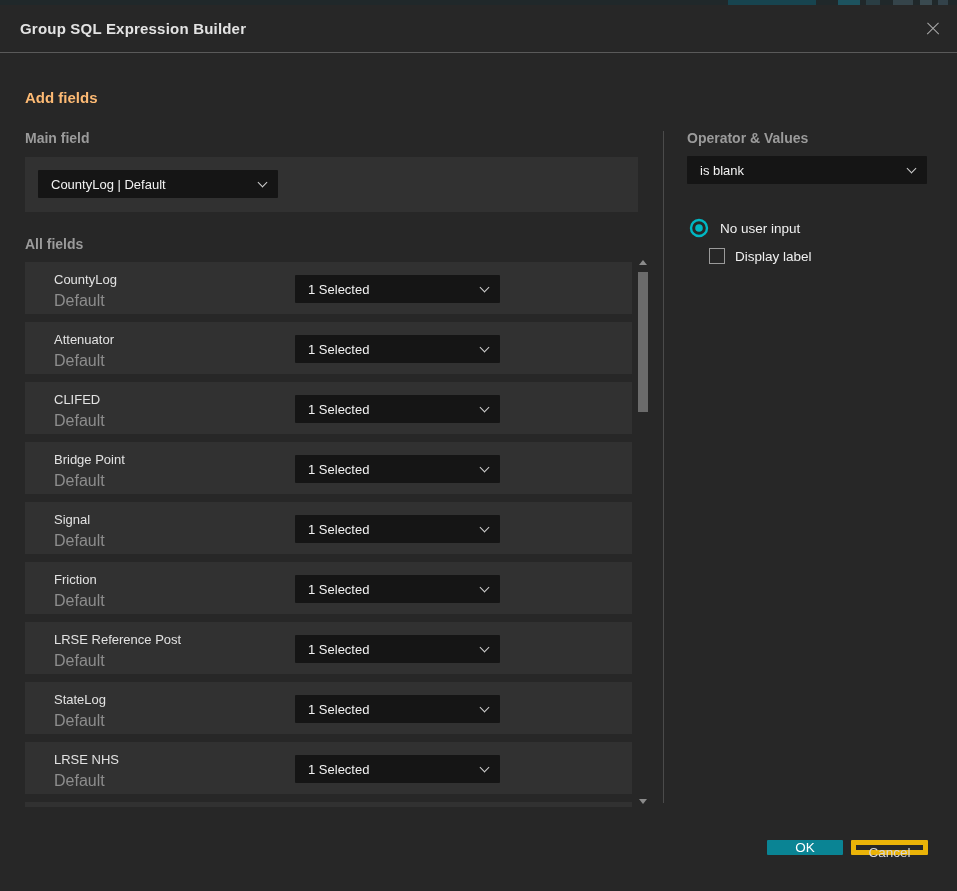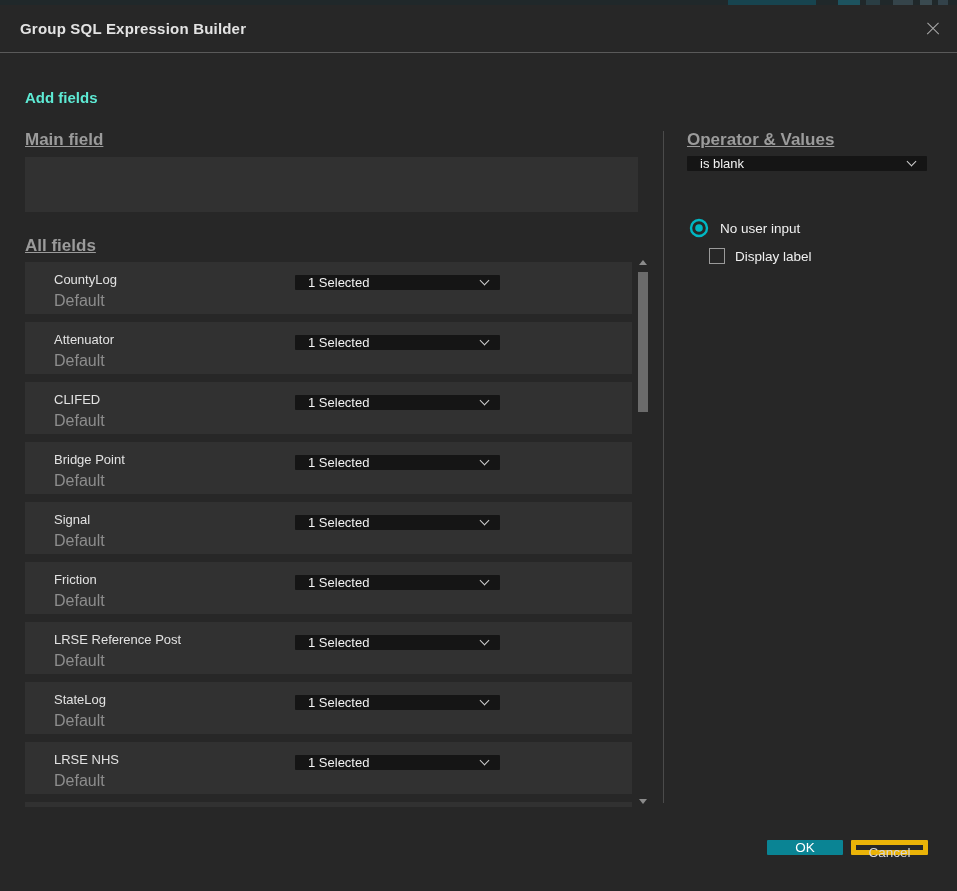--- a/index.html
+++ b/index.html
@@ -31,34 +31,34 @@
   .close-x { position:relative; display:block; width:20px; height:20px; }
   .close-x::before, .close-x::after {
     content:""; position:absolute; left:2px; top:9px; width:16px; height:1.4px;
     background:#a9a9a9;
   }
   .close-x::before { transform:rotate(45deg); }
   .close-x::after  { transform:rotate(-45deg); }
 
   .section-heading {
     position:absolute; left:25px; top:84px;
-    font-size:15px; font-weight:700; color:#5eead4;
-  }
-  .sub-label { position:absolute; font-size:17px; font-weight:700; color:#9b9b9b;text-decoration:underline; }
+    font-size:15px; font-weight:700; color:#fdba74;
+  }
+  .sub-label { position:absolute; font-size:14px; font-weight:700; color:#9b9b9b; }
   .main-field-label { left:25px; top:125px; }
   .all-fields-label { left:25px; top:231px; }
   .operator-label   { left:687px; top:125px; }
 
   .main-band {
     position:absolute; left:25px; top:152px; width:613px; height:55px;
     background:#313131;
   }
 
   .dropdown {
-    position:absolute; height:15px; background:#151515;
+    position:absolute; height:28px; background:#151515;
     display:flex; align-items:center; padding:0 12px 0 13px;
     cursor:pointer; border-radius:1px;
   }
   .dropdown .dd-text { font-size:13px; color:#f2f2f2; flex:1; white-space:nowrap; overflow:hidden; }
   .chev {
     width:7px; height:7px; flex:none; margin-left:8px; margin-top:-4px;
     border-right:1.5px solid #cfcfcf; border-bottom:1.5px solid #cfcfcf;
     transform:rotate(45deg);
   }
   .dd-layer { left:13px; top:13px; width:240px; }
@@ -142,20 +142,24 @@
     <button class="close-btn" aria-label="Close">
       <span class="close-x"></span>
     </button>
   </div>
 
   <div class="section-heading">Add fields</div>
 
   <div class="sub-label main-field-label">Main field</div>
 
   <div class="main-band">
+    <div class="dropdown dd-layer">
+      <span class="dd-text">CountyLog | Default</span>
+      <span class="chev"></span>
+    </div>
   </div>
 
   <div class="sub-label all-fields-label">All fields</div>
 
   <div class="fields-list">
   <div class="field-row">
     <span class="row-name">CountyLog</span>
     <span class="row-sub">Default</span>
     <div class="dropdown row-dd">
       <span class="dd-text">1 Selected</span>

